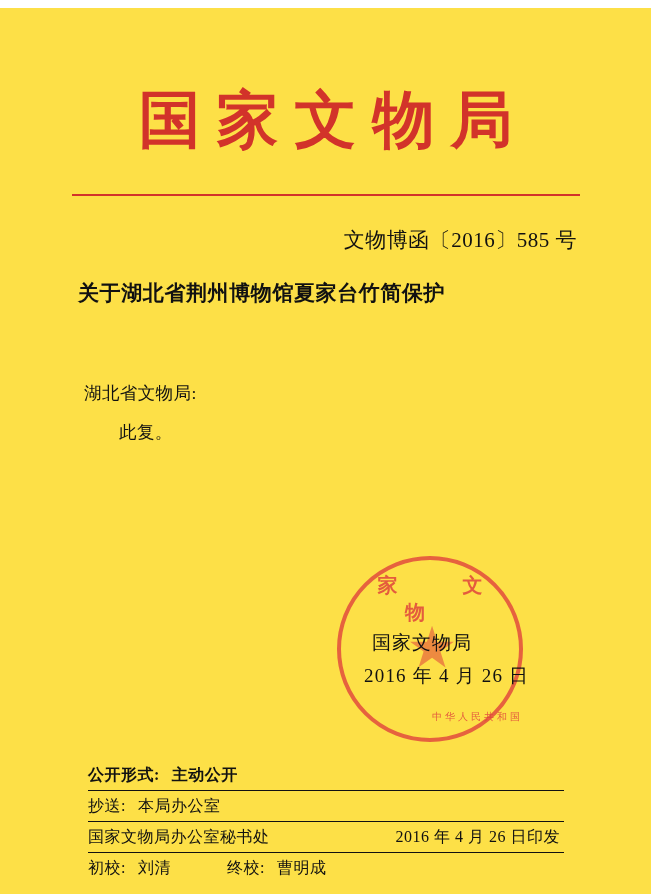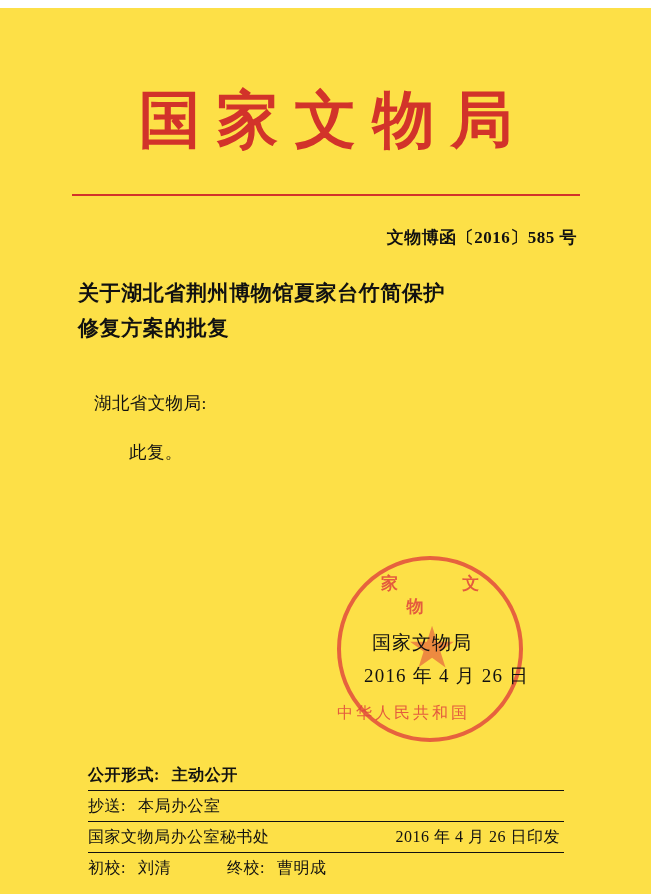--- a/index.html
+++ b/index.html
@@ -52,25 +52,24 @@
     width: 508px;
     height: 2px;
     background: #d2332a;
   }
 
   
   .doc-number {
     position: absolute;
     right: 74px;
     top: 218px;
-    font-size: 17px;
-    letter-spacing: 0.5px;
-    color: #111;
-    white-space: nowrap;
-    font-weight: bold;
+    font-size: 21px;
+    letter-spacing: 0.5px;
+    color: #111;
+    white-space: nowrap;
   }
 
   
   .doc-subject {
     position: absolute;
     left: 78px;
     top: 268px;
     width: 496px;
     text-align: left;
     font-size: 21px;
@@ -85,21 +84,21 @@
     position: absolute;
     left: 80px;
     top: 364px;
     width: 494px;
     font-size: 17.5px;
     line-height: 2.0;
     letter-spacing: 0.4px;
     color: #111;
   }
   .doc-body p {
-    margin: 14px;
+    margin: 4px;
   }
   .body-indent {
     text-indent: 2em;
   }
   .salutation {
     margin-bottom: 2px;
   }
   .closing {
     text-indent: 2em;
     margin-top: 6px;
@@ -134,34 +133,34 @@
     line-height: 1;
     opacity: 0.55;
   }
   .seal-text-top {
     position: absolute;
     left: 0;
     top: 16px;
     width: 186px;
     text-align: center;
     color: #e0453c;
-    font-size: 17px;
+    font-size: 20px;
     letter-spacing: 30px;
     text-indent: 30px;
     opacity: 0.85;
     font-weight: bold;
   }
   .seal-text-bottom {
     position: absolute;
     left: 0;
     bottom: 22px;
     width: 186px;
-    text-align: left;
+    text-align: right;
     color: #e0453c;
-    font-size: 16px;
+    font-size: 10px;
     letter-spacing: 3px;
     opacity: 0.85;
   }
 
   
   .signer {
     position: absolute;
     left: 372px;
     top: 622px;
     font-size: 19px;
@@ -227,21 +226,20 @@
 
   <div class="doc-header">
     <div class="doc-title-main">国家文物局</div>
   </div>
   <div class="header-rule"></div>
 
   <div class="doc-number">文物博函〔2016〕585 号</div>
 
   <div class="doc-subject">
     <div>关于湖北省荆州博物馆夏家台竹简保护</div>
-    <div>修复方案的批复</div>
   </div>
 
   <div class="doc-body">
     <p class="salutation">湖北省文物局:</p>
     <p class="closing">此复。</p>
   </div>
 
   <div class="seal-wrap">
     <div class="seal-circle"></div>
     <div class="seal-text-top">家 文 物</div>

